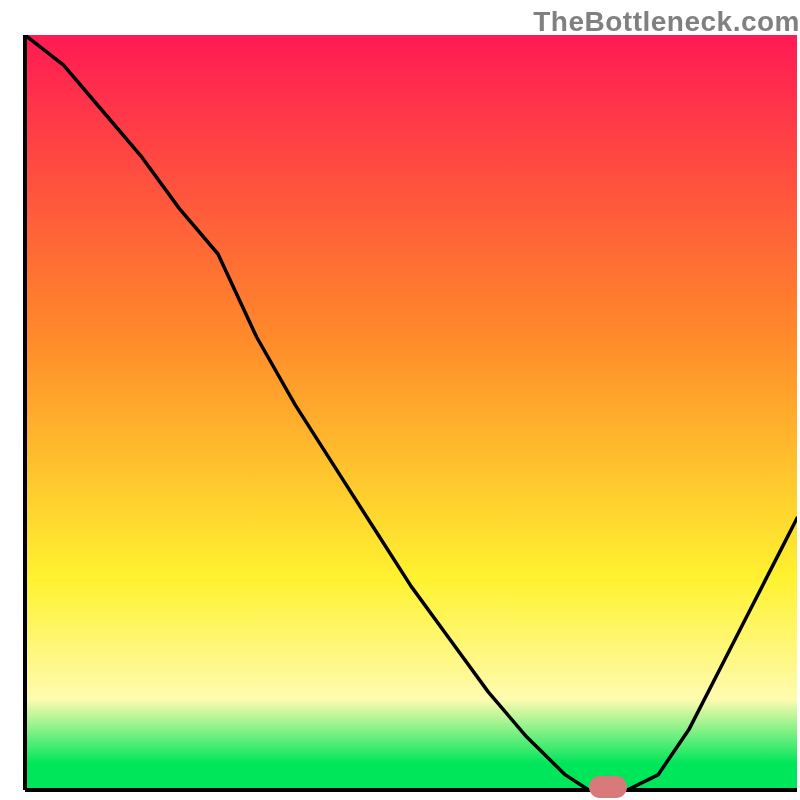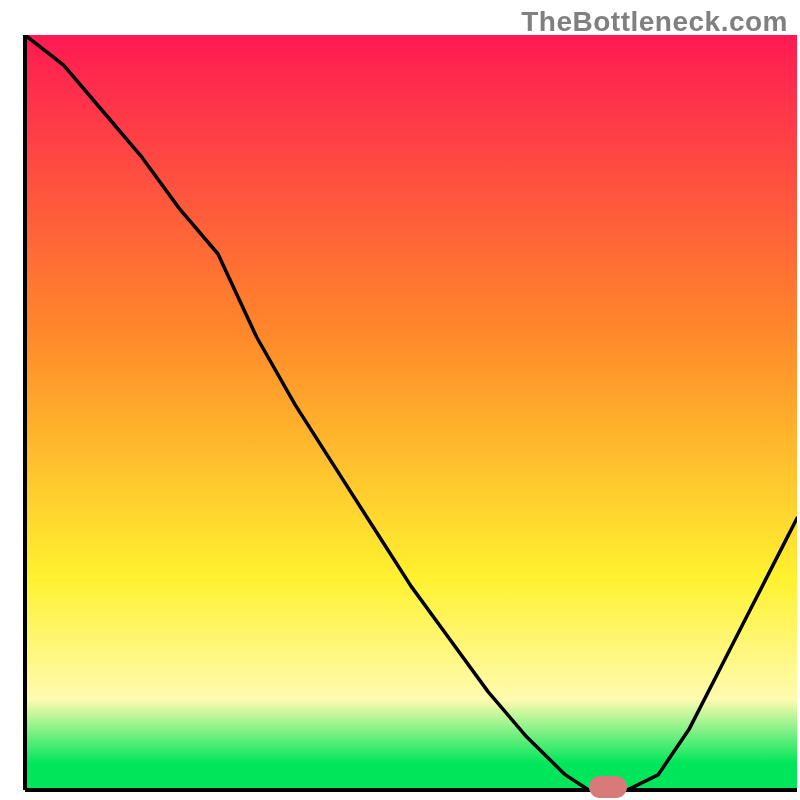--- a/index.html
+++ b/index.html
@@ -11,21 +11,21 @@
     overflow: hidden;
   }
   .stage {
     position: relative;
     width: 800px;
     height: 800px;
   }
   .watermark {
     position: absolute;
     top: 6px;
-    right: 12px;
+    right: 0;
     font-family: Arial, Helvetica, sans-serif;
     font-size: 28px;
     font-weight: 600;
     color: #808080;
     letter-spacing: 0.5px;
     z-index: 4;
   }
   svg.plot {
     position: absolute;
     inset: 0;

